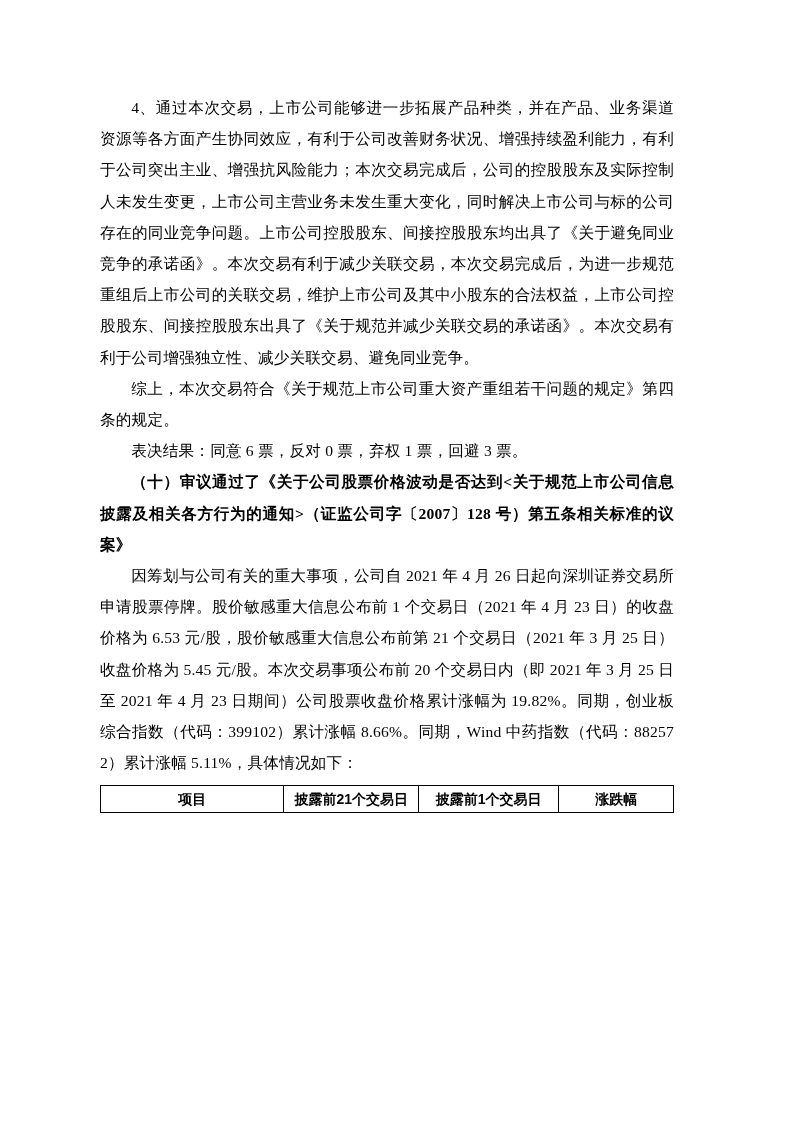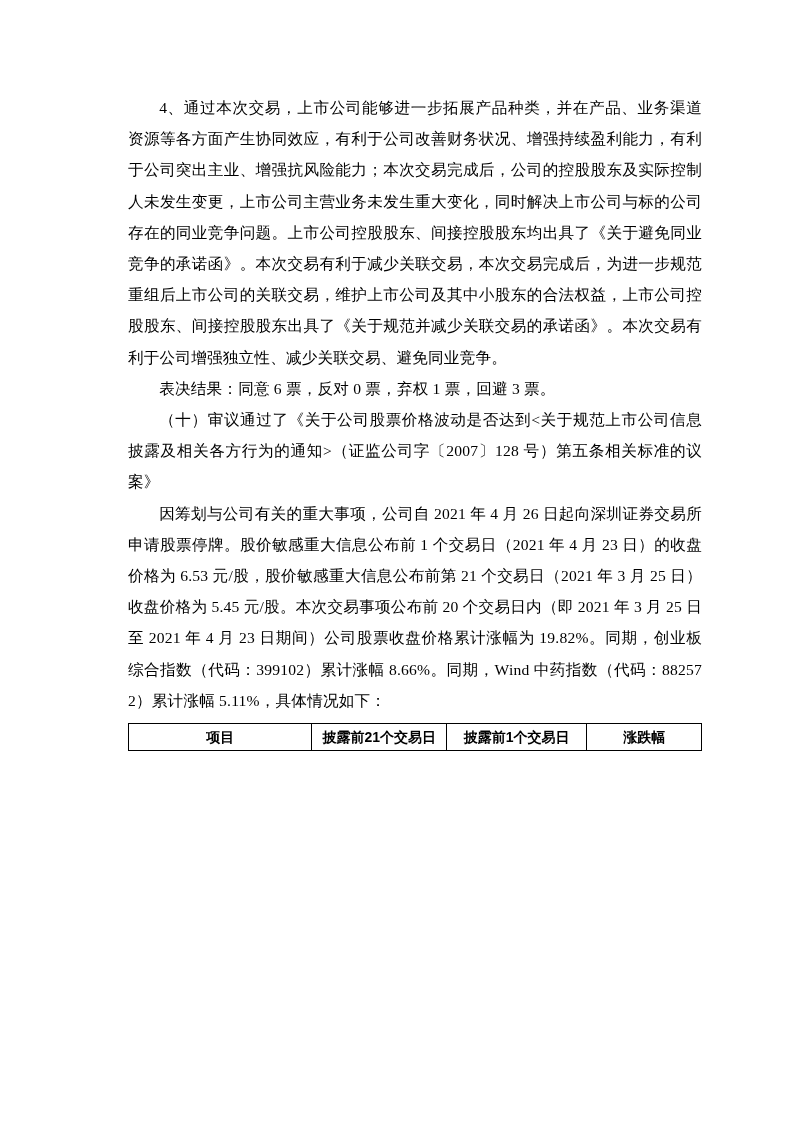--- a/index.html
+++ b/index.html
@@ -11,35 +11,35 @@
     position: relative;
     width: 793px;
     height: 1122px;
     background: #ffffff;
     overflow: hidden;
     font-family: "Liberation Serif", "DejaVu Serif", serif;
     color: #000000;
   }
   .content {
     position: absolute;
-    left: 128px;
+    left: 100px;
     top: 92px;
     width: 574px;
   }
   .para {
     margin: 0;
     font-size: 15.6px;
     line-height: 31.2px;
     text-align: justify;
     text-indent: 2em;
     letter-spacing: 0.2px;
     word-break: break-all;
   }
   .para.bold {
-    font-weight: normal;
+    font-weight: bold;
   }
   .price-table {
     width: 100%;
     border-collapse: collapse;
     margin-top: 7px;
     table-layout: fixed;
   }
   .price-table th {
     border: 1.6px solid #000000;
     font-family: "Liberation Sans", "DejaVu Sans", sans-serif;
@@ -56,20 +56,21 @@
   .col-chg  { width: 20%; }
 </style>
 </head>
 <body>
 
 <div class="page">
   <div class="content">
 
     <p class="para">4、通过本次交易，上市公司能够进一步拓展产品种类，并在产品、业务渠道资源等各方面产生协同效应，有利于公司改善财务状况、增强持续盈利能力，有利于公司突出主业、增强抗风险能力；本次交易完成后，公司的控股股东及实际控制人未发生变更，上市公司主营业务未发生重大变化，同时解决上市公司与标的公司存在的同业竞争问题。上市公司控股股东、间接控股股东均出具了《关于避免同业竞争的承诺函》。本次交易有利于减少关联交易，本次交易完成后，为进一步规范重组后上市公司的关联交易，维护上市公司及其中小股东的合法权益，上市公司控股股东、间接控股股东出具了《关于规范并减少关联交易的承诺函》。本次交易有利于公司增强独立性、减少关联交易、避免同业竞争。</p>
 
+    <p class="para">综上，本次交易符合《关于规范上市公司重大资产重组若干问题的规定》第四条的规定。</p>
 
 
     <p class="para">表决结果：同意 6 票，反对 0 票，弃权 1 票，回避 3 票。</p>
 
 
     <p class="para bold">（十）审议通过了《关于公司股票价格波动是否达到&lt;关于规范上市公司信息披露及相关各方行为的通知&gt;（证监公司字〔2007〕128 号）第五条相关标准的议案》</p>
 
 
     <p class="para">因筹划与公司有关的重大事项，公司自 2021 年 4 月 26 日起向深圳证券交易所申请股票停牌。股价敏感重大信息公布前 1 个交易日（2021 年 4 月 23 日）的收盘价格为 6.53 元/股，股价敏感重大信息公布前第 21 个交易日（2021 年 3 月 25 日）收盘价格为 5.45 元/股。本次交易事项公布前 20 个交易日内（即 2021 年 3 月 25 日至 2021 年 4 月 23 日期间）公司股票收盘价格累计涨幅为 19.82%。同期，创业板综合指数（代码：399102）累计涨幅 8.66%。同期，Wind 中药指数（代码：882572）累计涨幅 5.11%，具体情况如下：</p>
 

